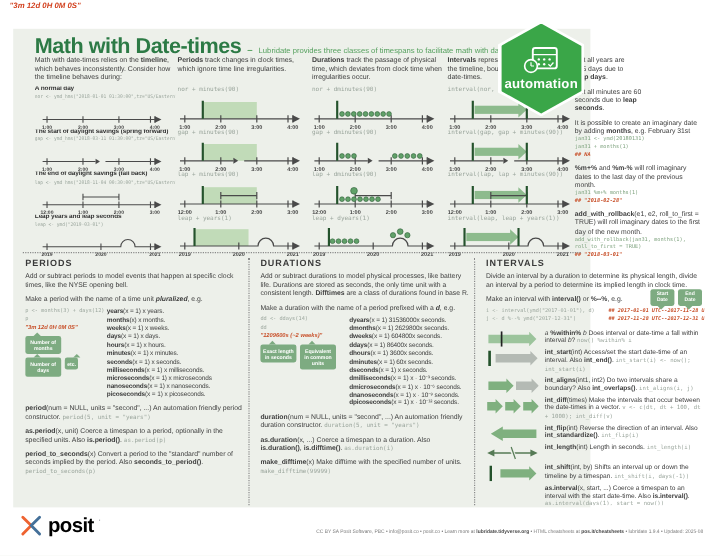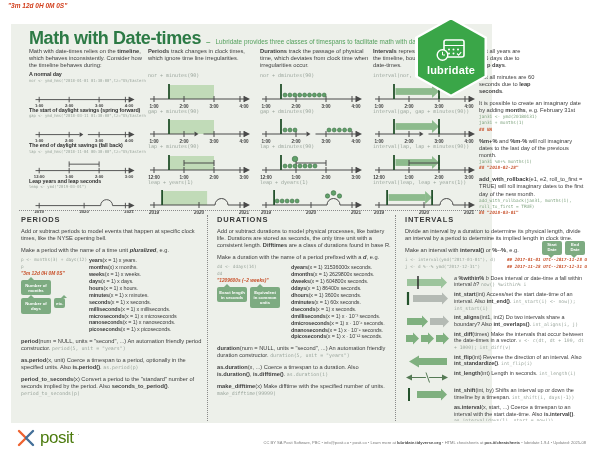--- a/index.html
+++ b/index.html
@@ -54,21 +54,21 @@
   .stag:after{content:"";position:absolute;bottom:-3px;left:6px;border:3px solid transparent;border-top:3px solid #7dab81;border-bottom:none}
   .exline{display:flex;gap:4px;font-size:4.3px;font-family:"DejaVu Sans Mono",monospace;line-height:1.55;white-space:nowrap}
   .exline .c{color:#9aa59c;width:98px;flex:none}
   .exline .r{color:#c8502a;font-style:italic;font-weight:bold}
   .ifns{margin-top:4px}
   .ifn{display:flex;gap:5px;margin-bottom:2.8px}
   .ifn .gly{flex:none;margin-top:1px}
   .ifn .txt{font-size:5.5px;line-height:1.2}
   .footer{position:absolute;left:0;right:0;bottom:0;height:40px;background:#fff}
   .plogo{position:absolute;left:16px;top:5px;display:flex;align-items:center;gap:4px}
-  .plogo .word{font-size:17px;font-weight:normal;color:#4d7c0f;letter-spacing:-.5px}
+  .plogo .word{font-size:17px;font-weight:bold;color:#000000;letter-spacing:-.5px}
   .plogo .tm{font-size:6px;color:#20293a;vertical-align:top;margin-top:-8px}
   .ftext{position:absolute;left:150px;right:14px;top:17px;font-size:4.3px;color:#7a7a7a;text-align:right;white-space:nowrap;transform:scaleX(.95);transform-origin:right}
   .ftext .b{color:#4a4a4a}
 </style>
 </head>
 <body>
 
 <div class="page">
   <div class="corner">"3m 12d 0H 0M 0S"</div>
 
@@ -88,21 +88,21 @@
           <circle cx="13" cy="11.5" r="1" fill="#fff"></circle>
             <circle cx="17.5" cy="11.5" r="1" fill="#fff"></circle>
             <circle cx="22" cy="11.5" r="1" fill="#fff"></circle>
           <circle cx="13" cy="15.5" r="1" fill="#fff"></circle>
             <circle cx="17.5" cy="15.5" r="1" fill="#fff"></circle>
           <path d="M21 15.5 l1.6 1.6 l2.6 -3" stroke="#fff" stroke-width="1.1" fill="none"></path>
           <circle cx="6.5" cy="17" r="5.3" fill="#3aa648" stroke="#fff" stroke-width="1.4"></circle>
           <line x1="6.5" y1="17" x2="6.5" y2="13.8" stroke="#fff" stroke-width="1"></line>
           <line x1="6.5" y1="17" x2="9" y2="17" stroke="#fff" stroke-width="1"></line>
         </svg>
-        <span class="word">lubridate</span>
+        <span class="word">automation</span>
       </div>
     </div>
 
     <div class="tcol c1">
       <div class="colhead"><span>Math with date-times relies on the </span><span class="b">timeline</span><span>, which behaves inconsistently.  Consider how the timeline behaves during:</span></div>
       <div id="behaviors">
           <div class="trow">
             <div class="btitle">A normal day</div>
   <div class="bcode">nor &lt;- ymd_hms("2018-01-01 01:30:00",tz="US/Eastern")</div>
             <svg width="113" height="26" viewBox="0 0 113 26">

